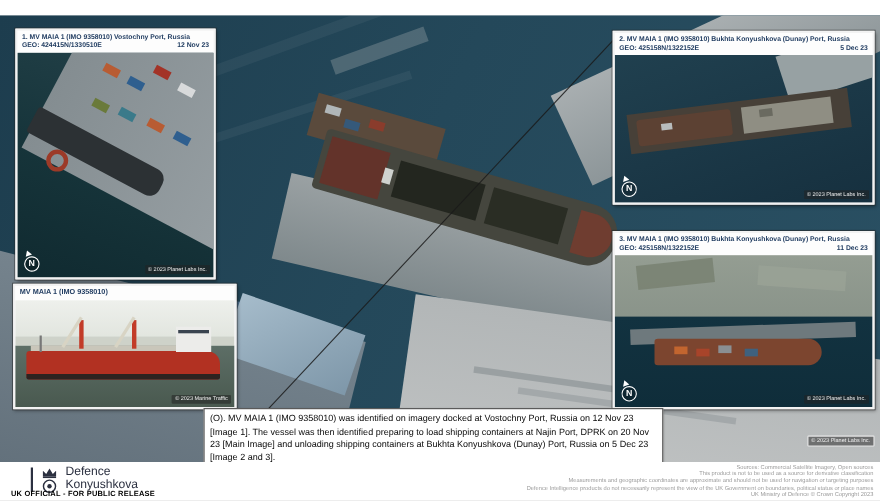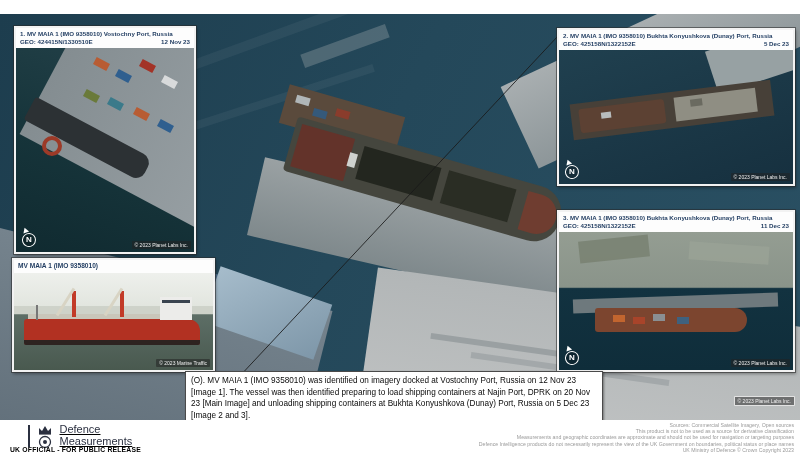--- a/index.html
+++ b/index.html
@@ -106,21 +106,21 @@
   .i4-post{width:4px;height:26px;background:#c23b28;top:19%;}
   .i4-boom{width:3px;height:32px;background:#d8d4c4;top:14%;}
   .i4-mast{left:22px;top:33%;width:2px;height:15px;background:#777;}
 
   
   #caption{position:absolute;left:185px;top:371px;width:418px;background:#fff;border:1px solid #4a4a4a;
     padding:3px 5px;font-size:8.2px;line-height:1.42;color:#0a0a0a;z-index:6;box-shadow:1px 1px 2px rgba(0,0,0,.4);}
 
   
   #footer{position:absolute;left:0;top:420px;width:800px;height:35px;background:#fff;z-index:7;}
-  #di-logo{position:absolute;left:28px;top:3px;display:flex;align-items:center;gap:5px;text-decoration:underline;}
+  #di-logo{position:absolute;left:28px;top:3px;display:flex;align-items:center;gap:5px;}
   #di-divider{width:1.5px;height:22px;background:#2b3040;}
   #di-text{color:#2b3040;font-size:11px;line-height:1.05;font-weight:500;}
   #classification{position:absolute;left:10px;bottom:2px;font-size:6.8px;font-weight:bold;color:#000;letter-spacing:.2px;}
   #footer-right{position:absolute;right:6px;top:2px;text-align:right;}
   .disclaimer{font-size:5.2px;line-height:1.2;color:#9a9a9a;}
   #product-line{margin-top:1px;font-size:7.4px;font-weight:bold;color:#6e6e6e;letter-spacing:.3px;}
 </style>
 </head>
 <body>
 
@@ -265,21 +265,21 @@
     <div id="di-logo">
       <div id="di-divider"></div>
       <svg width="20" height="26" viewBox="0 0 20 26">
         <path d="M4 10 L4 5 L7 8 L10 3 L13 8 L16 5 L16 10 Z" fill="#2b3040"></path>
         <rect x="4" y="10" width="12" height="1.6" fill="#2b3040"></rect>
         <circle cx="10" cy="19" r="5.5" fill="none" stroke="#2b3040" stroke-width="1.3"></circle>
         <circle cx="10" cy="19" r="2" fill="#2b3040"></circle>
       </svg>
       <div id="di-text">
         <div>Defence</div>
-        <div>Measurements</div>
+        <div>Konyushkova</div>
       </div>
     </div>
     <div id="classification">UK OFFICIAL - FOR PUBLIC RELEASE</div>
     <div id="footer-right">
       <div class="disclaimer">Sources: Commercial Satellite Imagery, Open sources</div>
       <div class="disclaimer">This product is not to be used as a source for derivative classification</div>
       <div class="disclaimer">Measurements and geographic coordinates are approximate and should not be used for navigation or targeting purposes</div>
       <div class="disclaimer">Defence Intelligence products do not necessarily represent the view of the UK Government on boundaries, political status or place names</div>
       <div class="disclaimer">UK Ministry of Defence © Crown Copyright 2023</div>
       <div id="product-line">4 of 8 | PROD: OSG-071-23 | 14 DEC 2023 | ICOD: 11 DEC 2023</div>

